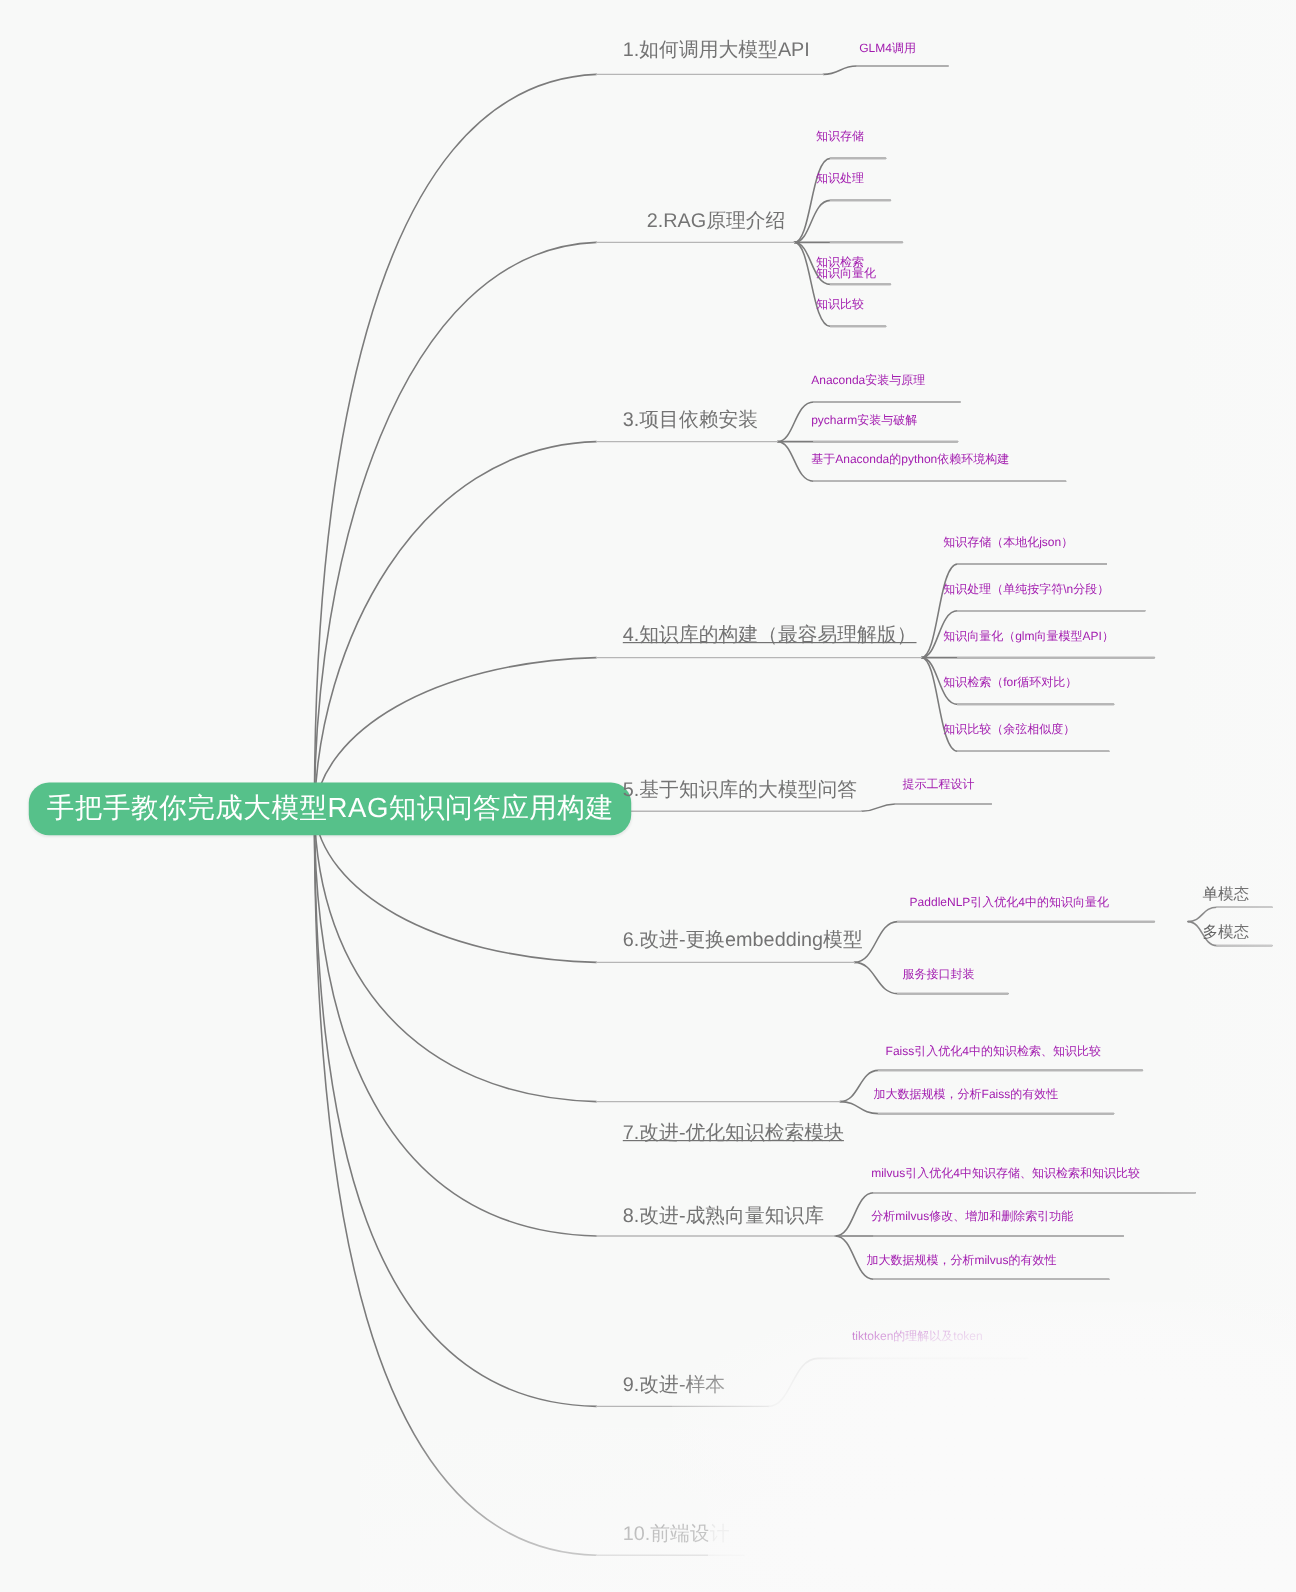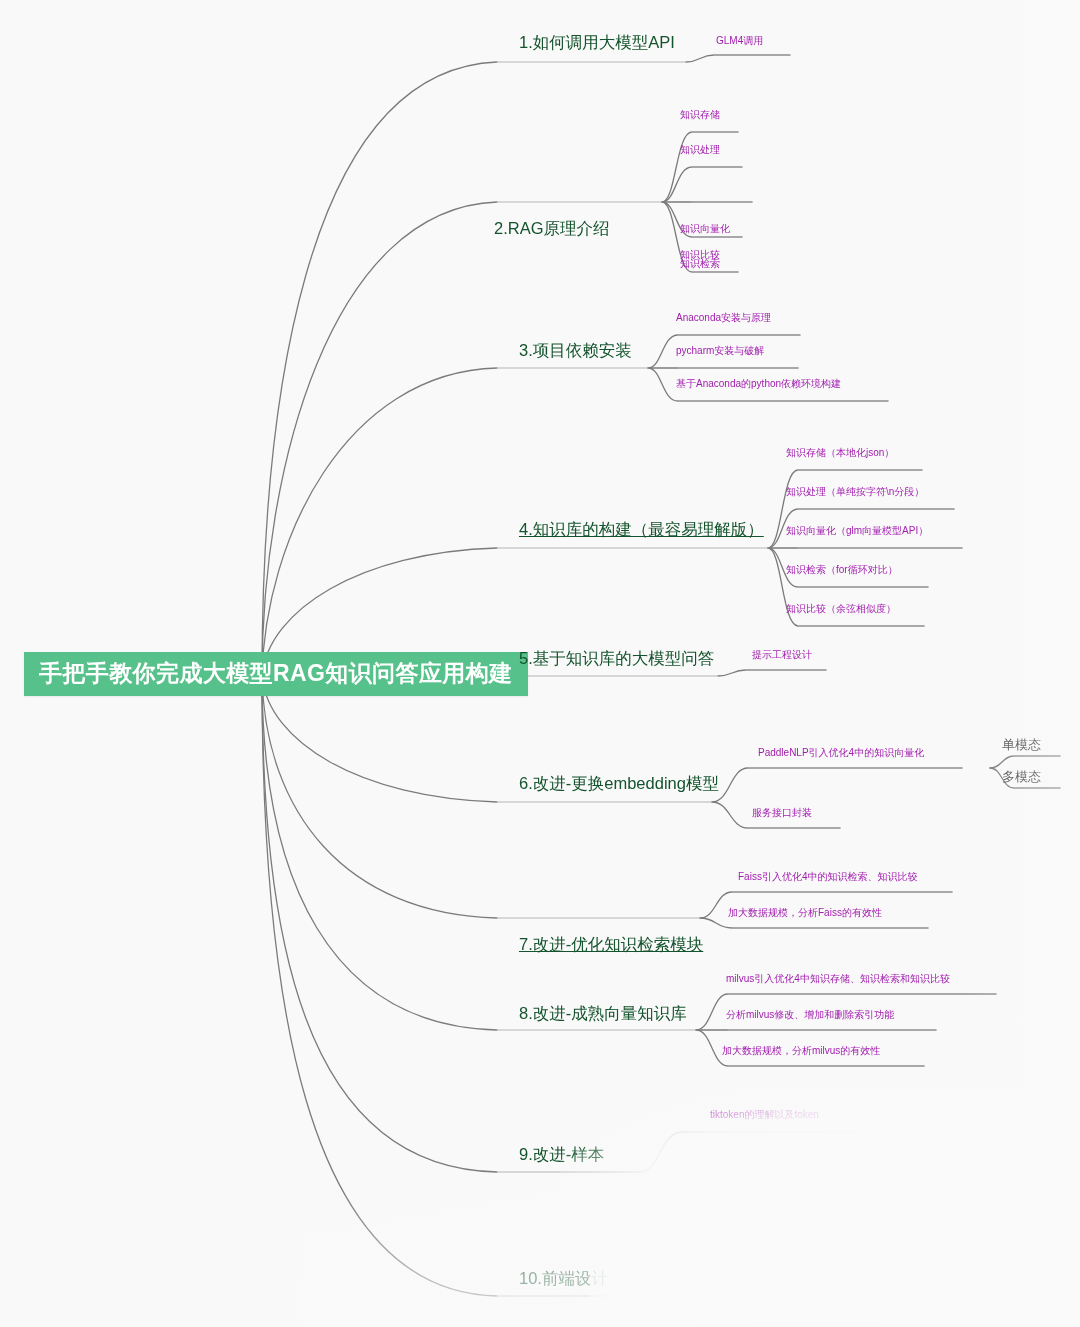--- a/index.html
+++ b/index.html
@@ -31,37 +31,37 @@
   }
   svg.links path.underline {
     stroke: #b6b6b6;
     stroke-width: 1.2;
   }
   .root-node {
     position: absolute;
     background: #56c18a;
     color: #ffffff;
     font-size: 23px;
-    font-weight: bold;
+    font-weight: normal;
     letter-spacing: 0.4px;
-    border-radius: 0;
+    border-radius: 17px;
     padding: 9px 15px 11px 15px;
     white-space: nowrap;
     line-height: 1.05;
     box-shadow: 0 1px 2px rgba(0,0,0,0.07);
   }
   .node {
     position: absolute;
     white-space: nowrap;
     color: #4a4a4a;
     line-height: 1;
   }
   .lvl1 {
     font-size: 16.5px;
-    color: #14532d;
+    color: #737373;
   }
   .lvl2 {
     font-size: 10px;
     color: #a21caf;
   }
   .lvl3 {
     font-size: 13px;
     color: #4c4c4c;
   }
   #fade-overlay {
@@ -216,25 +216,25 @@
     <path class="underline" d="M497,1030 L696,1030"></path>
     <path class="underline" d="M497,1172 L640,1172"></path>
     <path class="underline" d="M497,1296 L620,1296"></path>
   </svg>
 
   <div class="root-node" style="left:24px; top:652px;">手把手教你完成大模型RAG知识问答应用构建</div>
 
   <div class="node lvl1" style="left:519px; top:34px;">1.如何调用大模型API</div>
   <div class="node lvl2" style="left:716px; top:36px;">GLM4调用</div>
 
-  <div class="node lvl1" style="left:494px; top:176px;margin-top:44px;">2.RAG原理介绍</div>
+  <div class="node lvl1" style="left:539px; top:176px;">2.RAG原理介绍</div>
   <div class="node lvl2" style="left:680px; top:110px;">知识存储</div>
   <div class="node lvl2" style="left:680px; top:145px;">知识处理</div>
   <div class="node lvl2" style="left:680px; top:180px;margin-top:44px;">知识向量化</div>
-  <div class="node lvl2" style="left:680px; top:215px;margin-top:44px;">知识检索</div>
+  <div class="node lvl2" style="left:680px; top:215px;">知识检索</div>
   <div class="node lvl2" style="left:680px; top:250px;">知识比较</div>
 
   <div class="node lvl1" style="left:519px; top:342px;">3.项目依赖安装</div>
   <div class="node lvl2" style="left:676px; top:313px;">Anaconda安装与原理</div>
   <div class="node lvl2" style="left:676px; top:346px;">pycharm安装与破解</div>
   <div class="node lvl2" style="left:676px; top:379px;">基于Anaconda的python依赖环境构建</div>
 
   <div class="node lvl1" style="left:519px; top:521px;text-decoration:underline;">4.知识库的构建（最容易理解版）</div>
   <div class="node lvl2" style="left:786px; top:448px;">知识存储（本地化json）</div>
   <div class="node lvl2" style="left:786px; top:487px;">知识处理（单纯按字符\n分段）</div>

